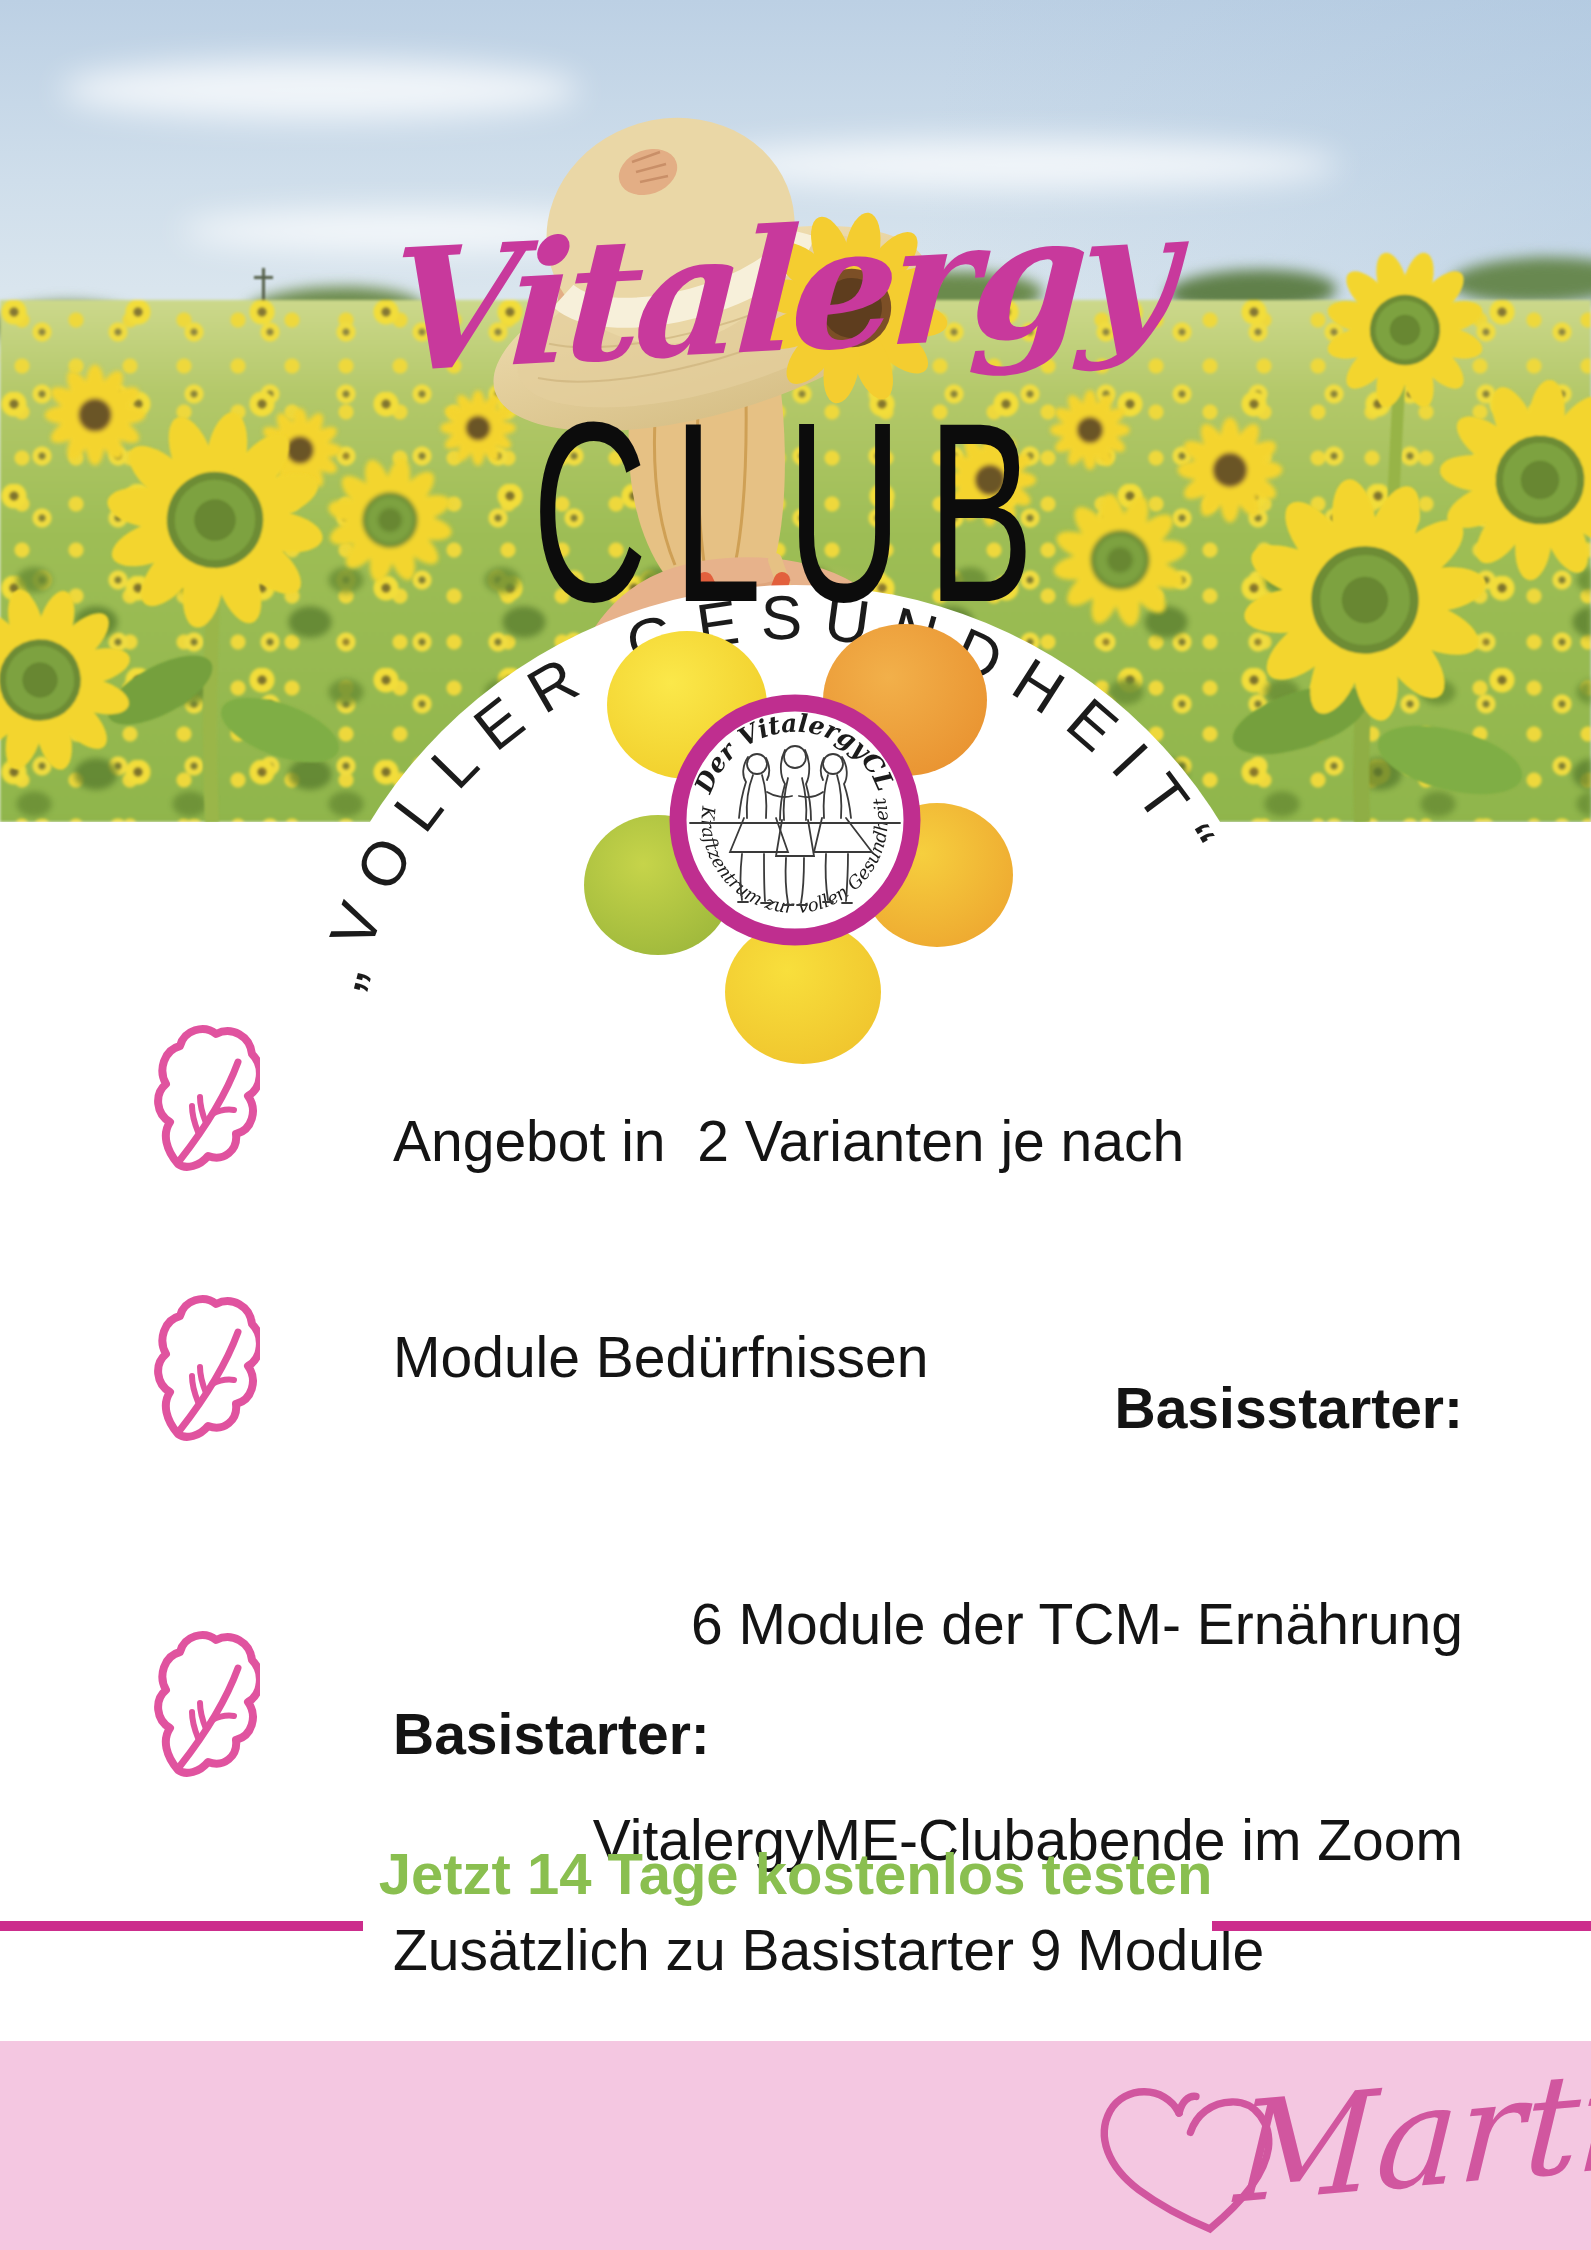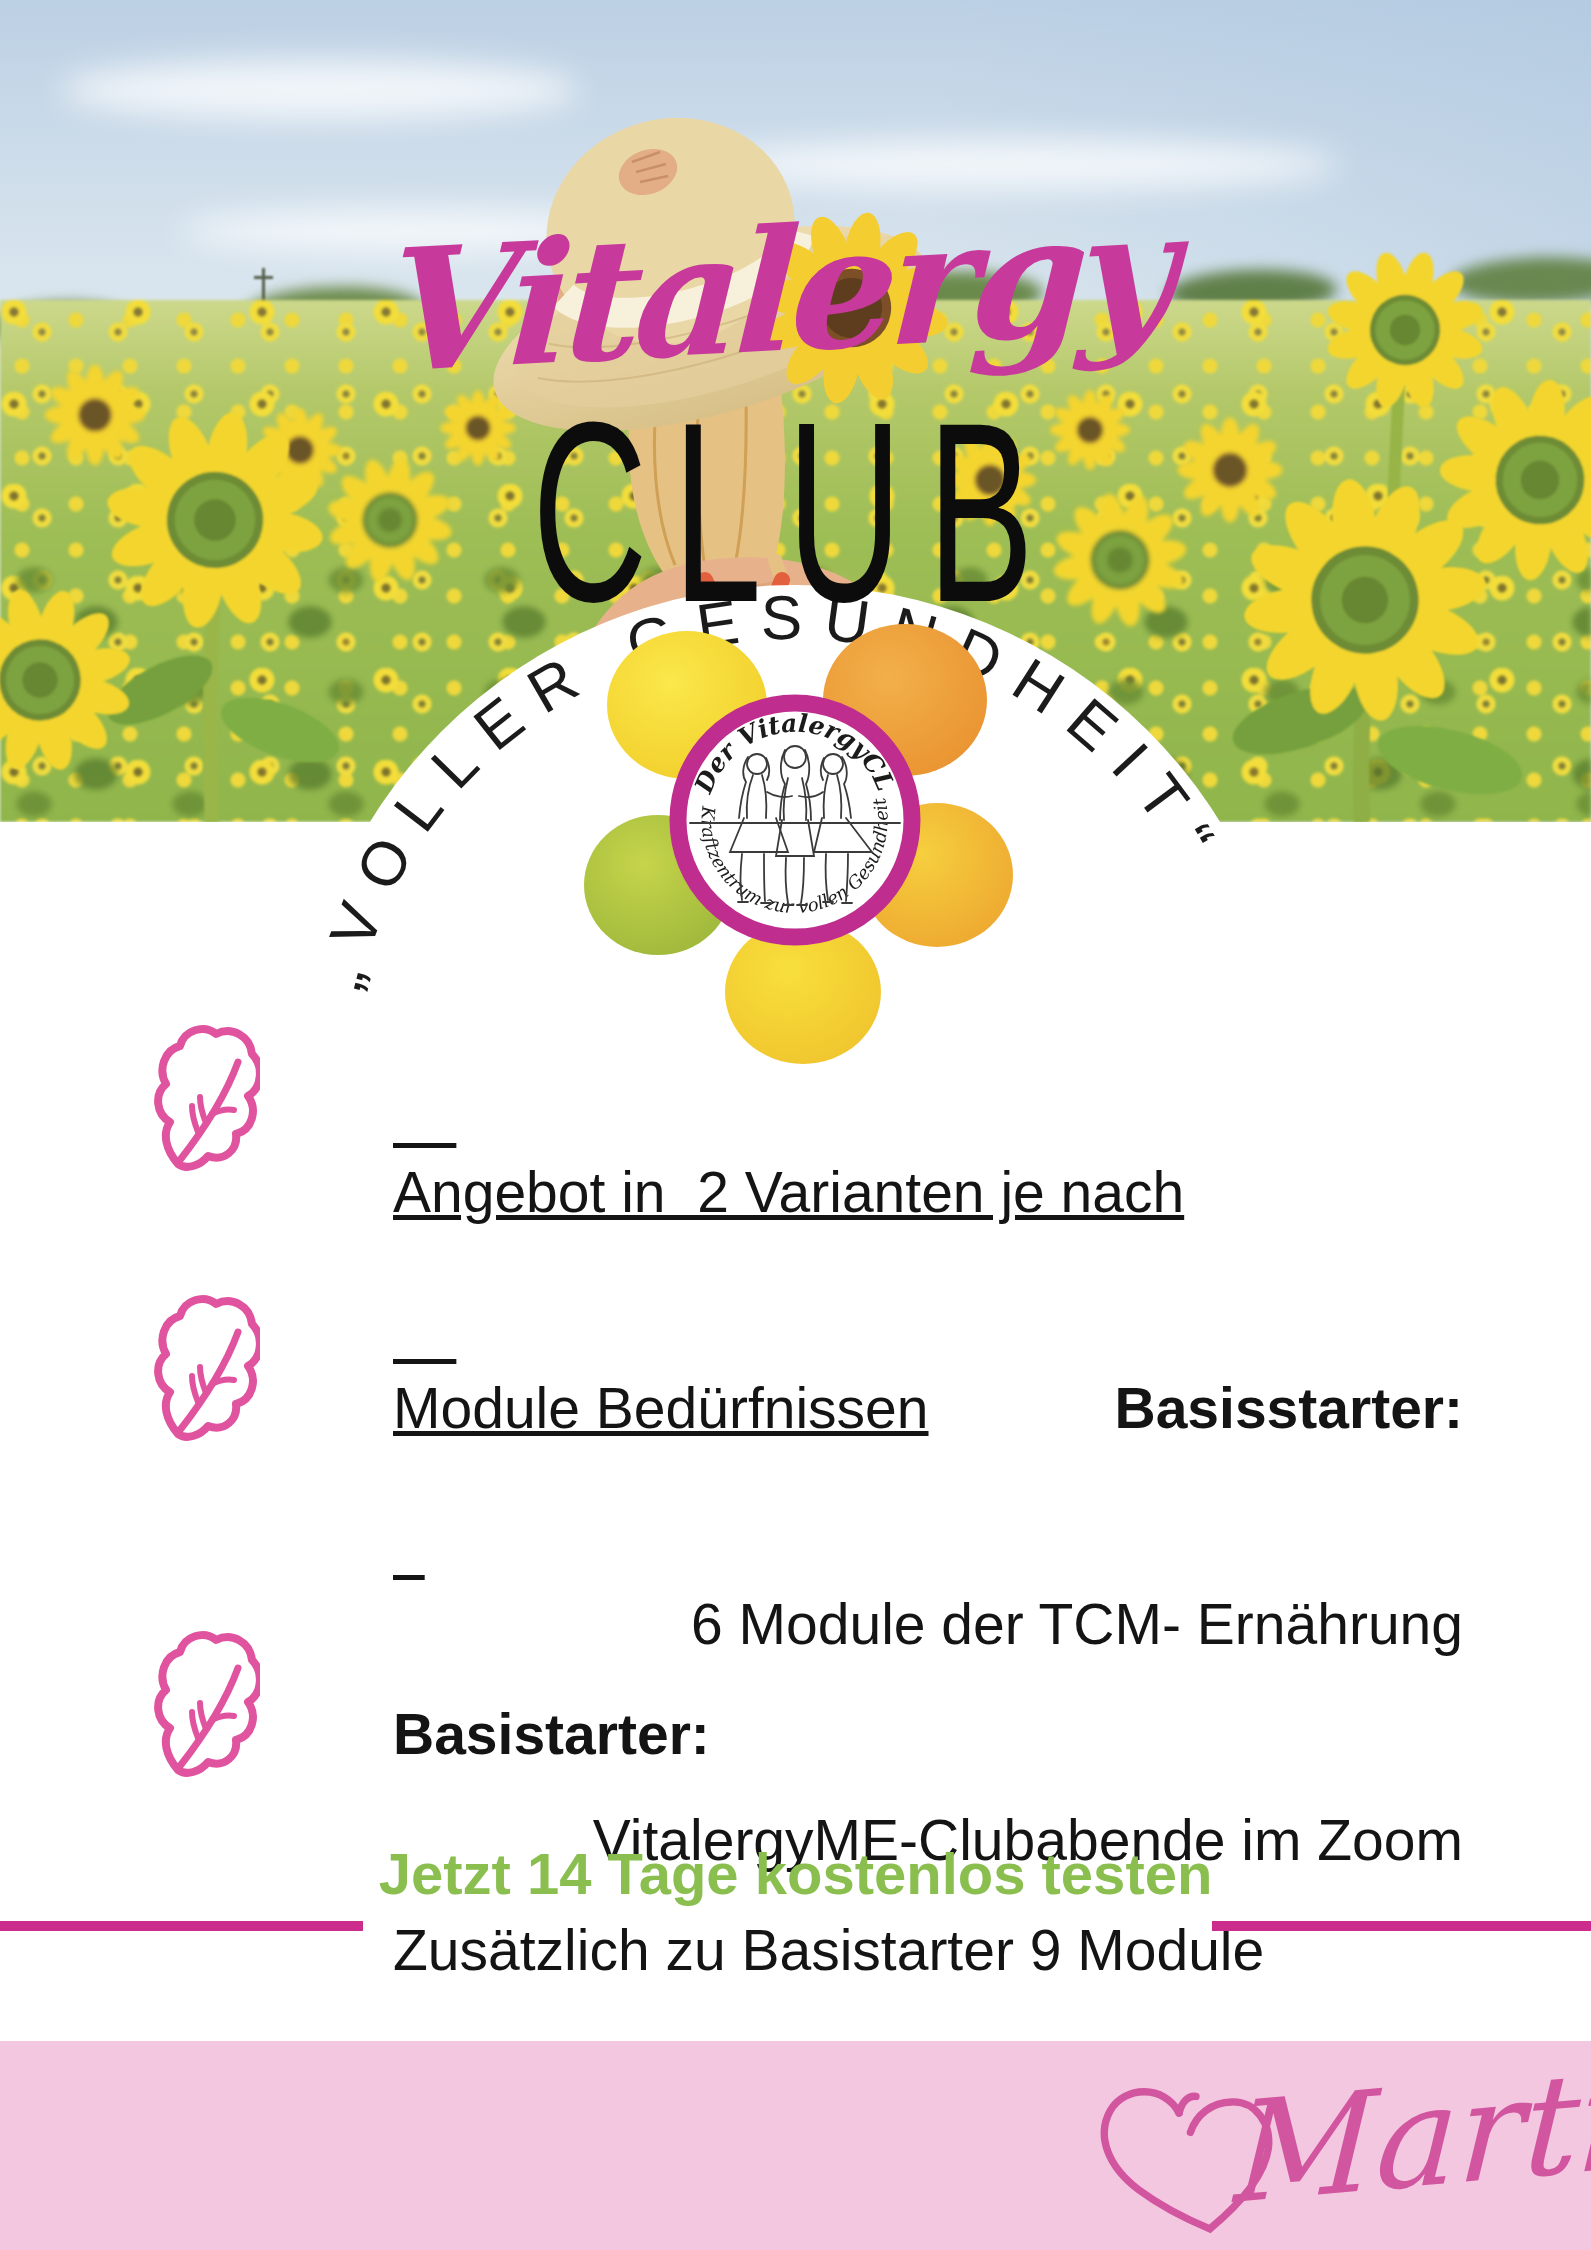--- a/index.html
+++ b/index.html
@@ -57,21 +57,21 @@
        transform-origin:top center;z-index:4;font-family:"Liberation Sans",sans-serif;
        font-weight:400;font-size:160px;letter-spacing:25px;color:#0c0c0c;white-space:nowrap;}
 
   
   .badge-svg{position:absolute;left:250px;top:400px;z-index:3;}
 
   
   .section{position:absolute;left:393px;width:1070px;z-index:5;color:#141414;
        font-size:57px;line-height:72px;white-space:pre-wrap;}
   .section .hd{font-weight:bold;}
-  .s1{top:1012px;text-decoration:underline;} .s2{top:1228px;text-align:right;} .s3{top:1554px;}
+  .s1{top:961px;} .s2{top:1228px;text-align:right;} .s3{top:1554px;}
   .leaf{position:absolute;z-index:5;}
   .leaf1{left:150px;top:1022px;} .leaf2{left:150px;top:1292px;} .leaf3{left:150px;top:1628px;}
 
   
   .cta{position:absolute;left:0;top:1840px;width:1591px;text-align:center;z-index:5;
        font-size:58px;font-weight:bold;color:#8abf50;}
   .strike{position:absolute;top:1921px;height:10px;background:#cc2d8c;z-index:6;}
   .strike.l{left:0;width:363px;} .strike.r{left:1212px;width:379px;}
 
   

